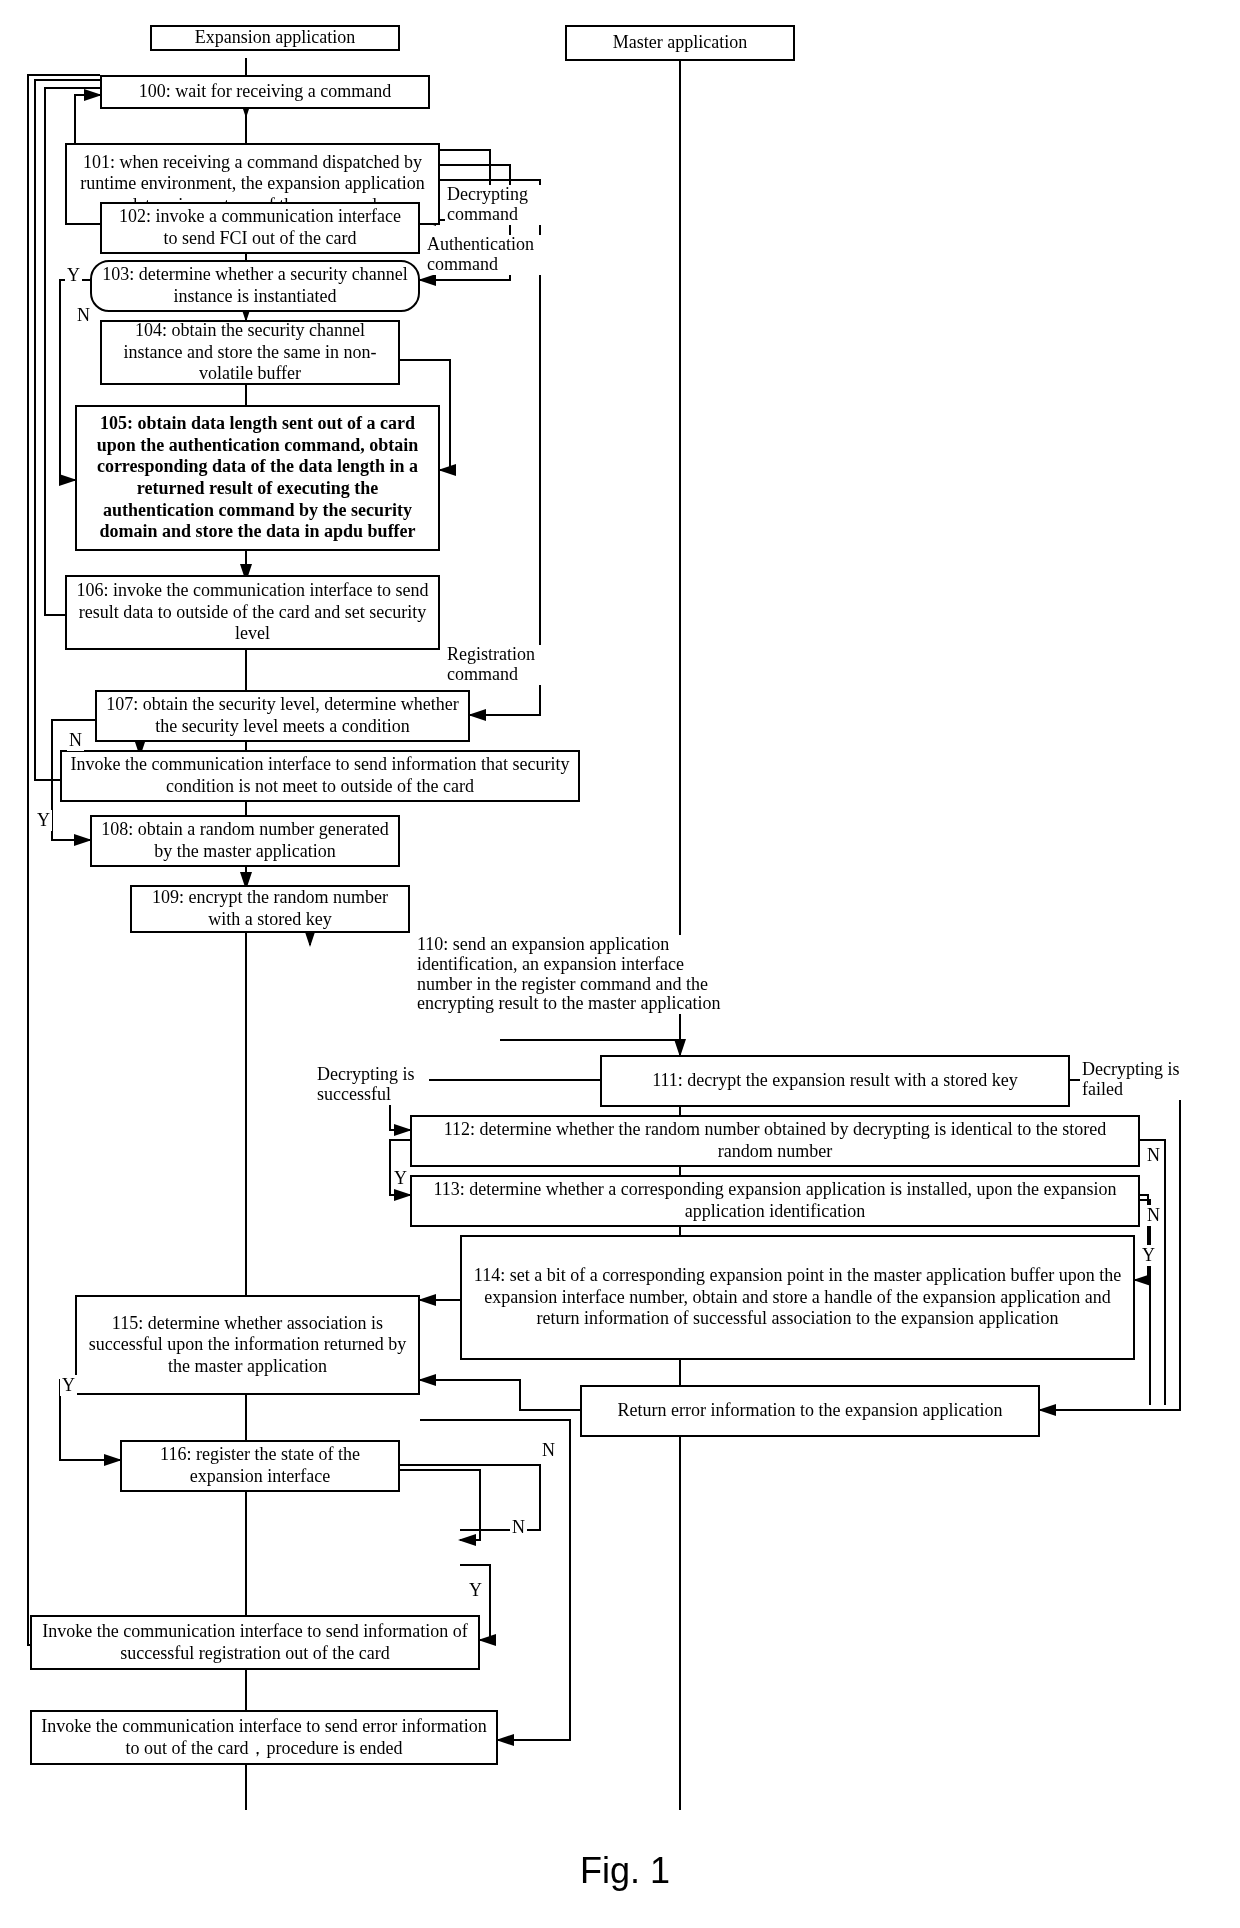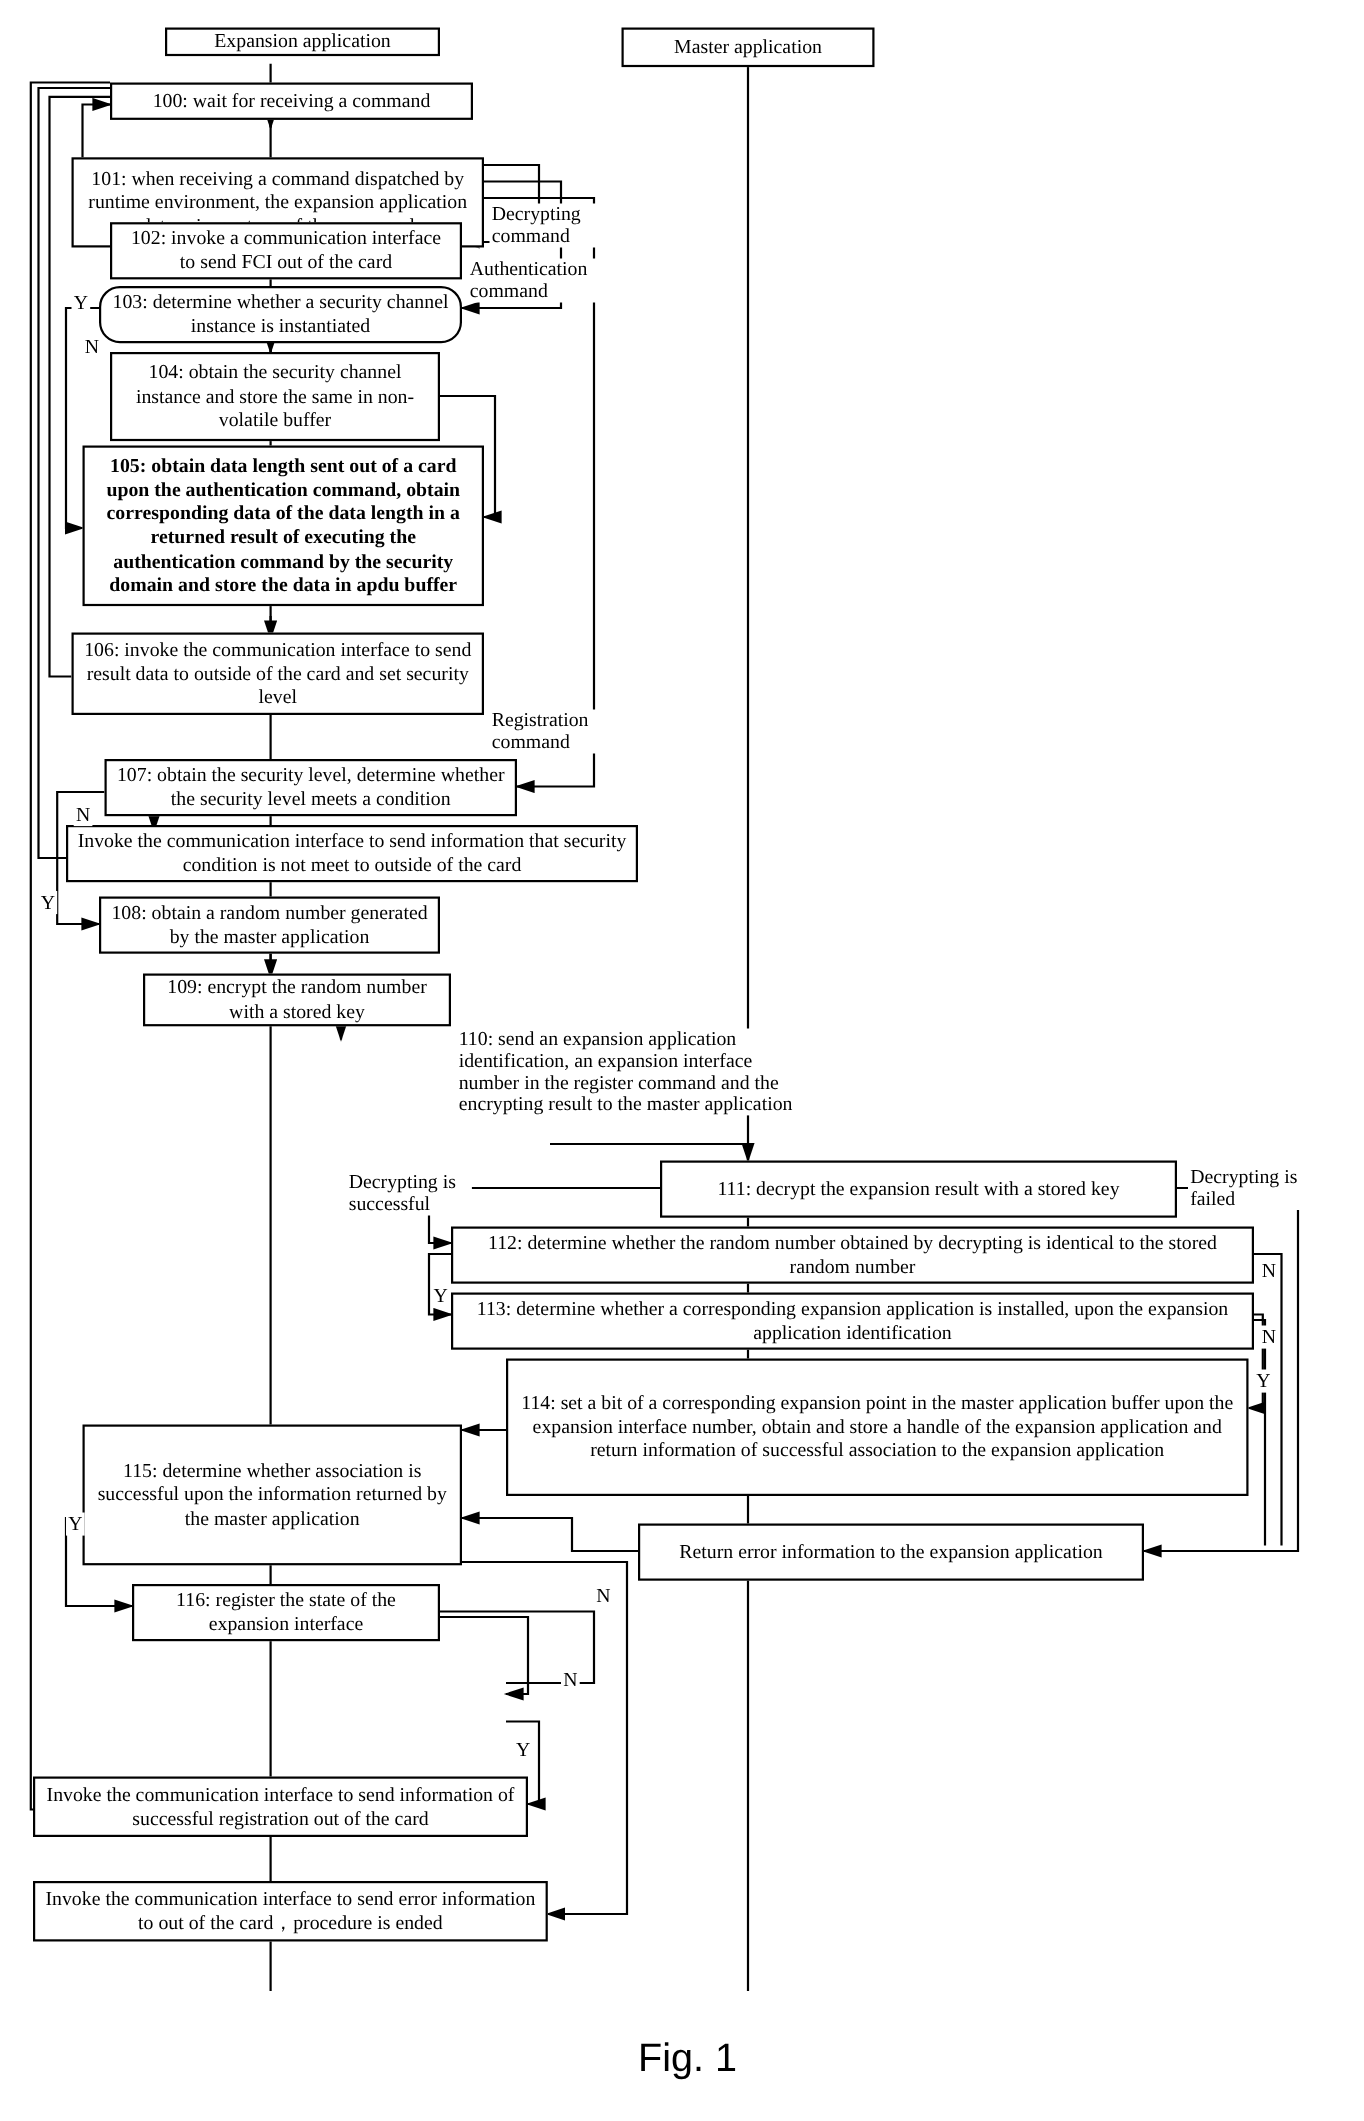--- a/index.html
+++ b/index.html
@@ -143,21 +143,21 @@
     </div>
 <div class="box" style="left:45px;top:96px;width:375px;height:82px;margin-top:27px;">
       <span>101: when receiving a command dispatched by runtime environment, the expansion application determines a type of the command</span>
     </div>
 <div class="box" style="left:80px;top:182px;width:320px;height:52px;">
       <span>102: invoke a communication interface to send FCI out of the card</span>
     </div>
 <div class="box" style="left:70px;top:240px;width:330px;height:52px;border-radius:19px;">
       <span>103: determine whether a security channel instance is instantiated</span>
     </div>
-<div class="box" style="left:80px;top:300px;width:300px;height:81px;">
+<div class="box" style="left:80px;top:300px;width:300px;height:65px;">
       <span>104:  obtain the security channel instance and store the same in non-volatile buffer</span>
     </div>
 <div class="box" style="left:55px;top:385px;width:365px;height:146px;font-weight:bold;">
       <span>105: obtain data length sent out of a card upon the authentication command, obtain corresponding data of the data length in a returned result of executing the authentication command by the security domain and store the data in apdu buffer</span>
     </div>
 <div class="box" style="left:45px;top:555px;width:375px;height:75px;">
       <span>106: invoke the communication interface to send result data to outside of the card and set security level</span>
     </div>
 <div class="box" style="left:75px;top:670px;width:375px;height:52px;">
       <span>107: obtain the security level, determine whether the security level meets a condition</span>
@@ -179,21 +179,21 @@
 <div class="box" style="left:390px;top:1095px;width:730px;height:52px;">
       <span>112: determine whether the random number obtained by decrypting is identical to the stored random number</span>
     </div>
 <div class="box" style="left:390px;top:1155px;width:730px;height:52px;">
       <span>113: determine whether a corresponding expansion application is installed, upon the expansion application identification</span>
     </div>
 <div class="box" style="left:440px;top:1215px;width:675px;height:125px;">
       <span>114: set a bit of a corresponding expansion point in the master application buffer upon the expansion interface number, obtain and store a handle of the expansion application and return information of successful association to the expansion application</span>
     </div>
 
-<div class="box" style="left:55px;top:1275px;width:345px;height:128px;">
+<div class="box" style="left:55px;top:1275px;width:345px;height:100px;">
       <span>115: determine whether association is successful upon the information returned by the master application</span>
     </div>
 <div class="box" style="left:560px;top:1365px;width:460px;height:52px;">
       <span>Return error information to the expansion application</span>
     </div>
 <div class="box" style="left:100px;top:1420px;width:280px;height:52px;">
       <span>116: register the state of the expansion interface</span>
     </div>
 <div class="box" style="left:10px;top:1690px;width:468px;height:55px;">
       <span>Invoke the communication interface to send error information to out of the card，procedure is ended</span>

